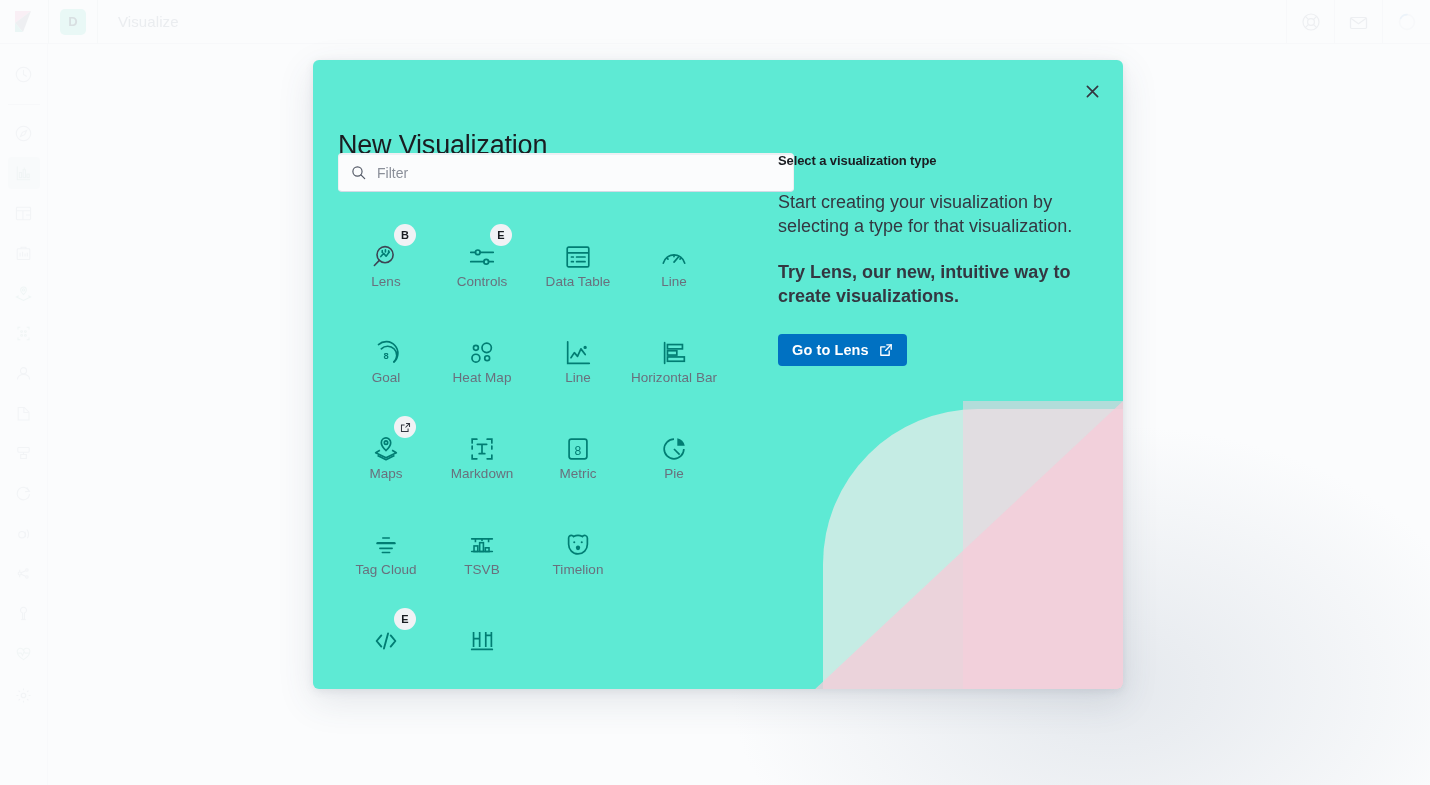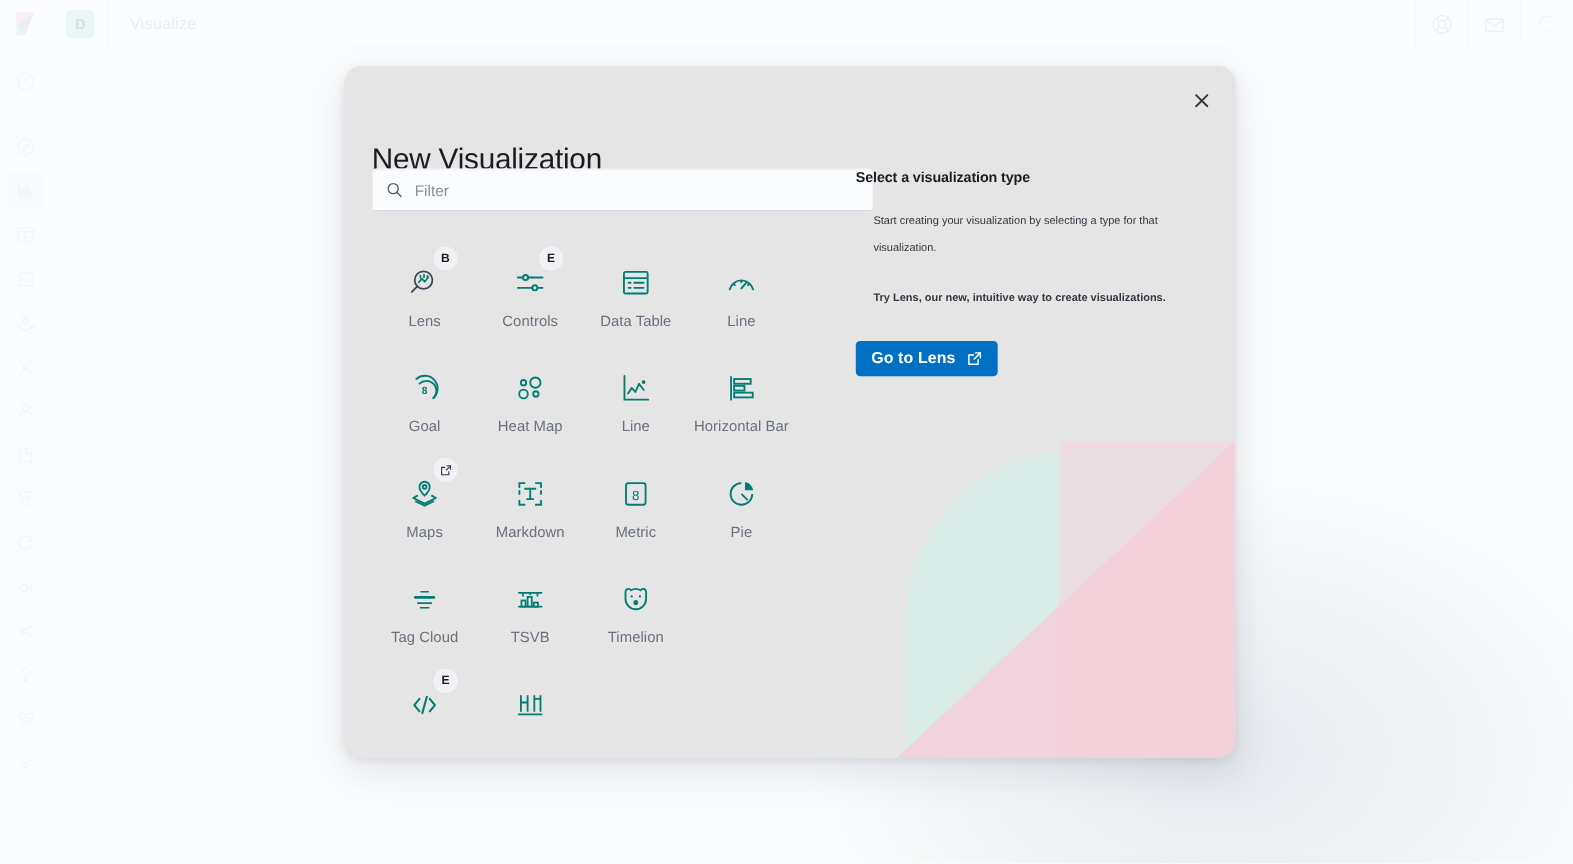--- a/index.html
+++ b/index.html
@@ -67,21 +67,21 @@
   }
   .overlay-blob {
     position: absolute; right: -60px; bottom: -160px;
     width: 760px; height: 520px; border-radius: 50%;
     background: radial-gradient(closest-side, rgba(210,216,224,.55), rgba(255,255,255,0));
   }
 
   
   .modal {
     position: absolute; left: 313px; top: 60px; width: 810px; height: 629px;
-    background: #e5e5e5; border-radius: 16px;
+    background: #5eead4; border-radius: 6px;
     box-shadow: 0 12px 36px rgba(65,78,101,0.13), 0 2px 8px rgba(65,78,101,0.10);
     overflow: hidden;
     z-index: 20;
   }
 
   .modal-deco { position: absolute; inset: 0; overflow: hidden; pointer-events: none; }
   .deco-arc {
     position: absolute; left: 510px; bottom: -30px;
     width: 310px; height: 310px;
     border-radius: 50% 0 0 0;
@@ -150,38 +150,38 @@
   .vis-card {
     position: relative;
     width: 96px; height: 96px;
     display: flex; flex-direction: column; align-items: center; justify-content: flex-start;
     padding-top: 20px;
     border: 0; background: transparent; cursor: pointer;
     font-family: "Liberation Sans", sans-serif;
   }
   .vis-icon { height: 34px; display: flex; align-items: center; justify-content: center; }
   .vis-label {
-    margin-top: 10px; font-size: 13.5px; color: #69707d; text-align: center;
+    margin-top: 0; font-size: 13.5px; color: #69707d; text-align: center;
     white-space: nowrap; letter-spacing: .05px;
   }
   .vis-badge {
     position: absolute; top: 4px; left: 56px;
     width: 22px; height: 22px; border-radius: 50%;
     background: #f1f2f5;
     display: flex; align-items: center; justify-content: center;
     font-size: 11px; font-weight: 700; color: #1a1c21;
   }
 
   
   .right-col {
     position: absolute; left: 465px; top: 93px; width: 320px;
     z-index: 25;
   }
   .rc-title { font-size: 13px; font-weight: 700; color: #1a1c21; margin: 0 0 22px 0; letter-spacing: -.1px; }
-  .rc-para { font-size: 10px; line-height: 24px; color: #343741; margin: 0 0 22px 16px; }
+  .rc-para { font-size: 18px; line-height: 24px; color: #343741; margin: 0 0 22px 0; }
   .rc-para.strong { font-weight: 700; margin-bottom: 26px; }
   .lens-btn {
     display: inline-flex; align-items: center; gap: 10px;
     background: #0071c2; color: #fff;
     border: 0; border-radius: 4px;
     padding: 0 14px; height: 32px;
     font-family: "Liberation Sans", sans-serif;
     font-size: 14.5px; font-weight: 600; cursor: pointer;
     letter-spacing: .1px;
   }

